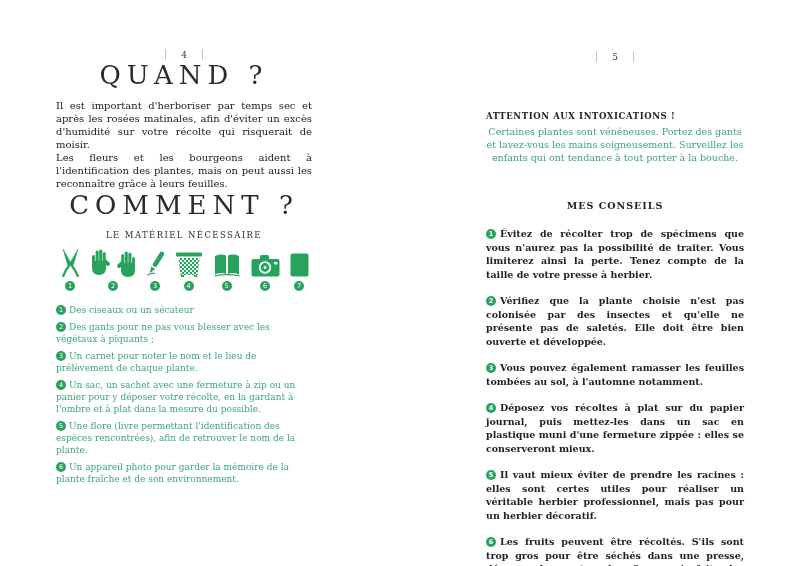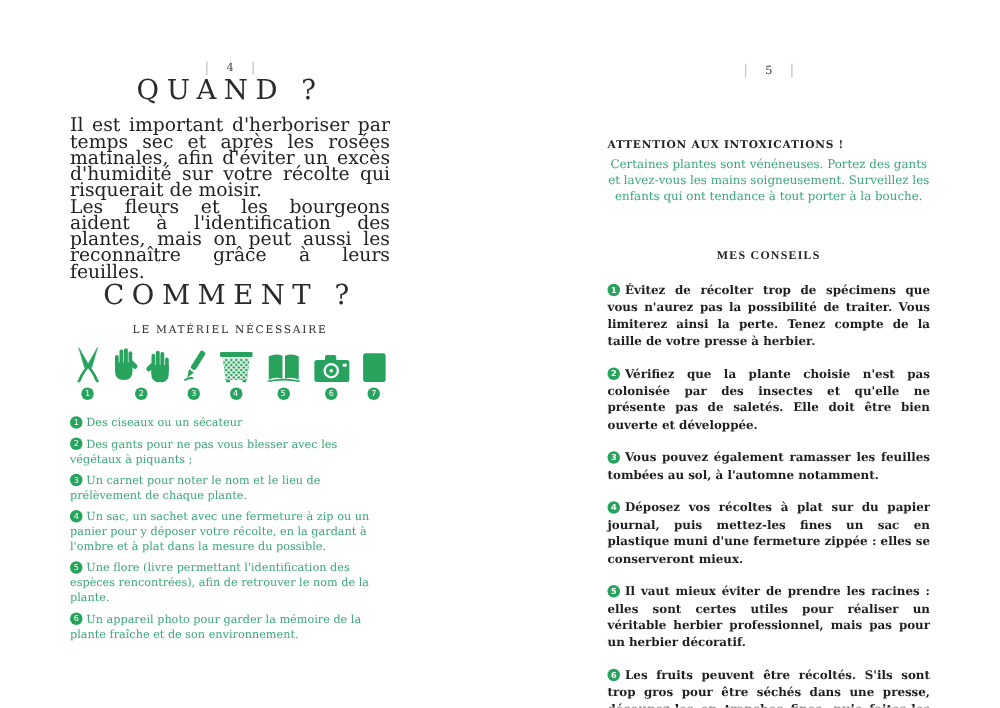--- a/index.html
+++ b/index.html
@@ -18,26 +18,26 @@
   .page{position:absolute;top:0;}
   .page-left{left:56px;width:256px;}
   .page-right{left:486px;width:258px;}
 
   .pagenum-row{display:flex;justify-content:center;align-items:center;gap:15px;color:#3a3a3a;font-size:9px;}
   .page-left .pagenum-row{margin-top:49px;}
   .page-right .pagenum-row{margin-top:51px;}
   .pagenum-row .rule{width:1px;height:11px;background:var(--bar);}
 
   h1.big{
-    font-size:22px;font-weight:400;letter-spacing:6px;text-align:center;
+    font-size:26px;font-weight:400;letter-spacing:6px;text-align:center;
     color:#2b2b2b;margin:0;white-space:nowrap;
   }
   .title-quand{margin-top:46px;}
   .intro{margin-top:9px;}
-  .intro p{font-size:15px;line-height:13px;text-align:justify;margin:0;color:#222;}
+  .intro p{font-size:10px;line-height:13px;text-align:justify;margin:0;color:#222;}
 
   .title-comment{margin-top:21px;}
   .subtitle{
     text-align:center;font-size:8.5px;font-weight:400;letter-spacing:1.4px;
     margin-top:10px;color:#2b2b2b;white-space:nowrap;
   }
 
   .icons-row{display:flex;justify-content:center;align-items:flex-end;gap:10px;margin-top:9px;}
   .icon-group{display:flex;flex-direction:column;align-items:center;gap:4px;}
   .icon-group svg{display:block;}
@@ -59,21 +59,21 @@
   .warn-title{
     font-weight:700;font-size:8.5px;letter-spacing:0.6px;
     margin-top:49px;color:#242424;white-space:nowrap;
   }
   .warn-text{
     color:var(--tgreen);text-align:center;font-size:9.5px;line-height:13px;
     margin-top:4px;
   }
   .advice-title{
     text-align:center;font-weight:700;font-size:9.5px;letter-spacing:1px;
-    margin-top:36px;color:#242424;font-family:Liberation Serif, serif;
+    margin-top:36px;color:#242424;
   }
   .advice-list{margin-top:16px;font-weight:bold;}
   .advice-item{
     font-size:9.5px;line-height:13.5px;text-align:justify;margin:0 0 13px 0;color:#1f1f1f;
   }
   .advice-item .badge{margin-right:4px;}
 </style>
 </head>
 <body>
 
@@ -220,18 +220,18 @@
 
   <div class="warn-title">ATTENTION AUX INTOXICATIONS !</div>
   <div class="warn-text">Certaines plantes sont vénéneuses. Portez des gants et lavez-vous les mains soigneusement. Surveillez les enfants qui ont tendance à tout porter à la bouche.</div>
 
   <div class="advice-title">MES CONSEILS</div>
 
   <div class="advice-list">
     <p class="advice-item"><span class="badge">1</span><span>Évitez de récolter trop de spécimens que vous n'aurez pas la possibilité de traiter. Vous limiterez ainsi la perte. Tenez compte de la taille de votre presse à herbier.</span></p>
     <p class="advice-item"><span class="badge">2</span><span>Vérifiez que la plante choisie n'est pas colonisée par des insectes et qu'elle ne présente pas de saletés. Elle doit être bien ouverte et développée.</span></p>
     <p class="advice-item"><span class="badge">3</span><span>Vous pouvez également ramasser les feuilles tombées au sol, à l'automne notamment.</span></p>
-    <p class="advice-item"><span class="badge">4</span><span>Déposez vos récoltes à plat sur du papier journal, puis mettez-les fines un sac en plastique muni d'une fermeture zippée : elles se conserveront mieux.</span></p>
+    <p class="advice-item"><span class="badge">4</span><span>Déposez vos récoltes à plat sur du papier journal, puis mettez-les dans un sac en plastique muni d'une fermeture zippée : elles se conserveront mieux.</span></p>
     <p class="advice-item"><span class="badge">5</span><span>Il vaut mieux éviter de prendre les racines : elles sont certes utiles pour réaliser un véritable herbier professionnel, mais pas pour un herbier décoratif.</span></p>
     <p class="advice-item"><span class="badge">6</span><span>Les fruits peuvent être récoltés. S'ils sont trop gros pour être séchés dans une presse, découpez-les en tranches fines, puis faites-les sécher à l'aide d'un déshydrateur. Les agrumes sècheront à l'air libre, coupés en tranches, mais il faudra un certain temps.</span></p>
   </div>
 
 </div>
 
 </body></html>

